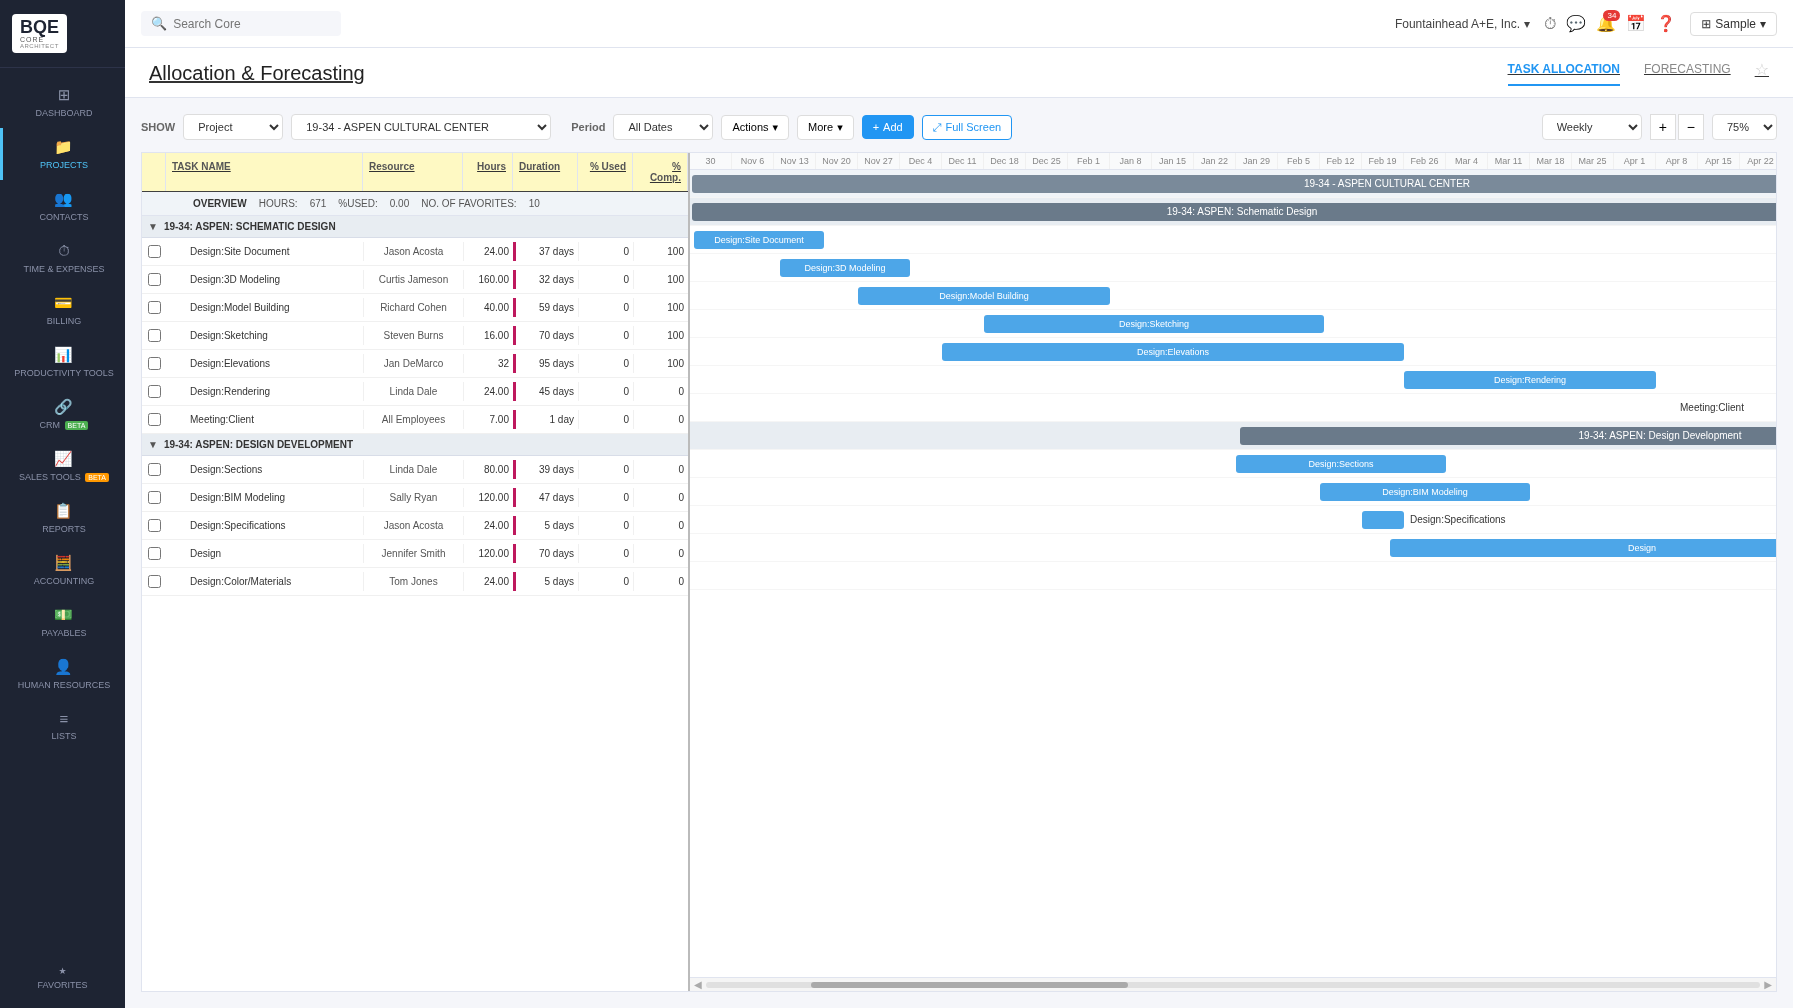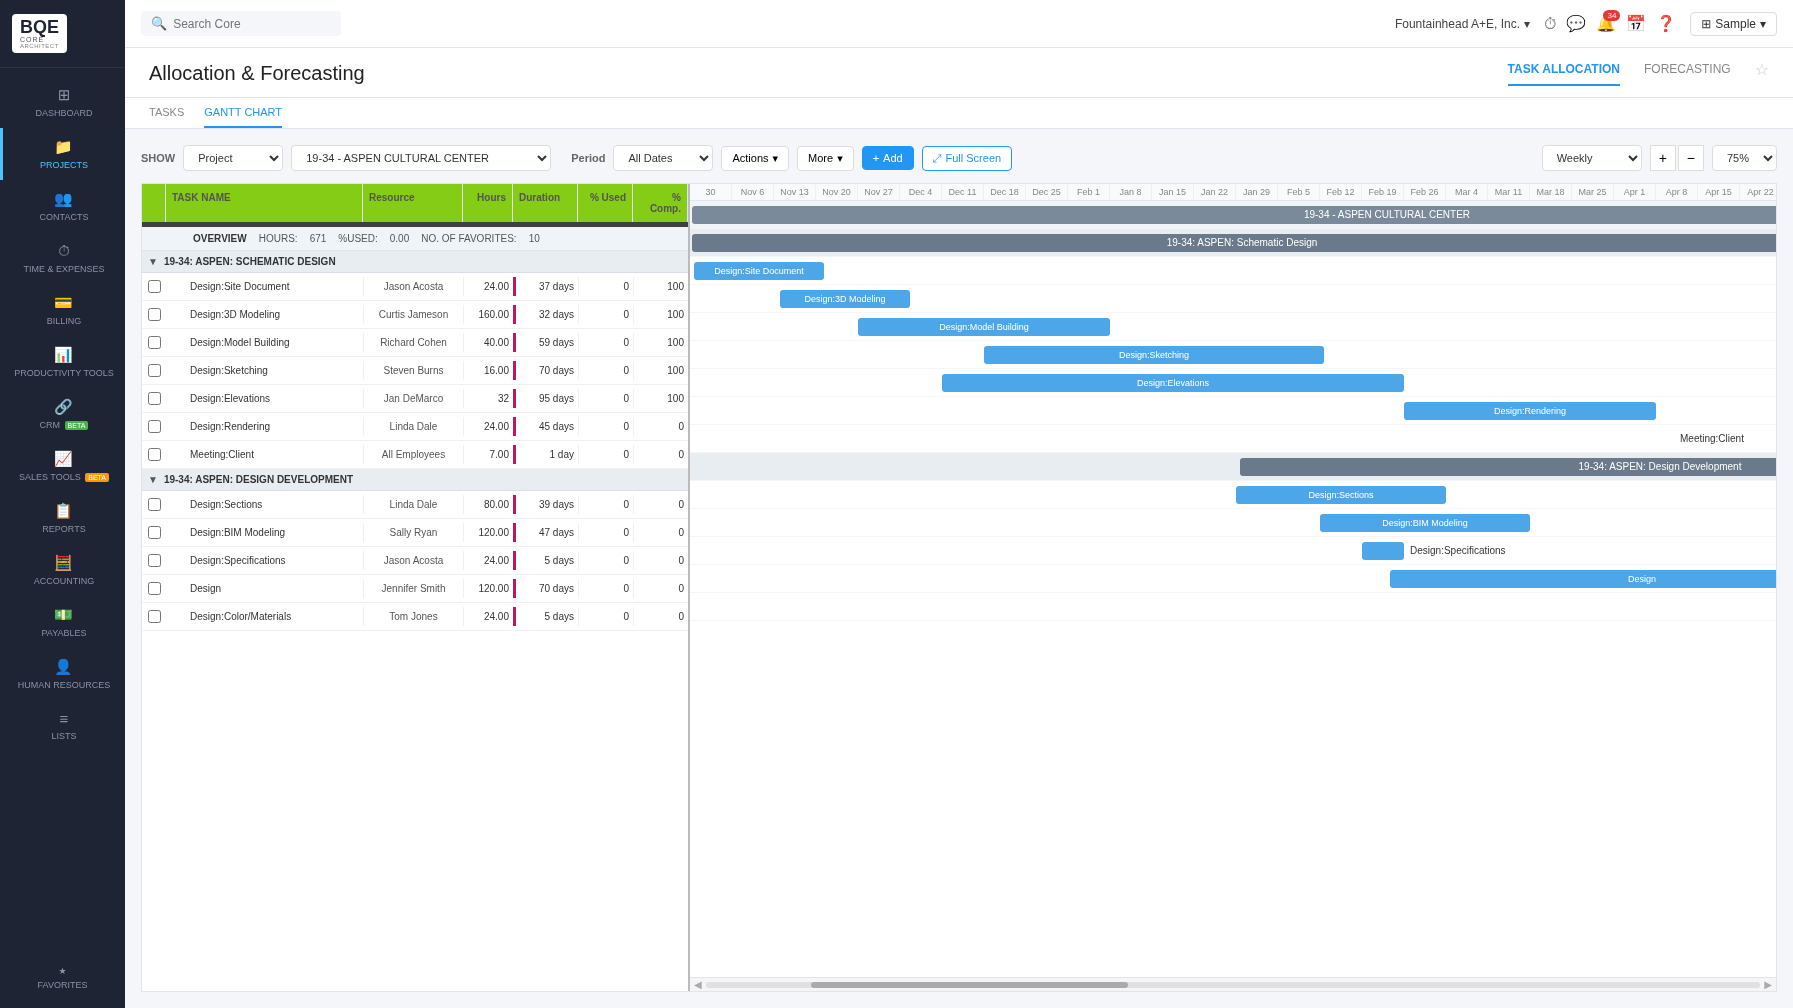--- a/index.html
+++ b/index.html
@@ -27,21 +27,21 @@
     .search-box input { border: none; background: transparent; font-size: 12px; color: #555; outline: none; width: 140px; }
     .topbar-right { margin-left: auto; display: flex; align-items: center; gap: 14px; }
     .company-selector { display: flex; align-items: center; gap: 4px; font-size: 12px; color: #444; cursor: pointer; }
     .topbar-icons { display: flex; align-items: center; gap: 10px; }
     .topbar-icon { font-size: 16px; color: #666; cursor: pointer; position: relative; }
     .badge { position: absolute; top: -4px; right: -4px; background: #e53935; color: #fff; font-size: 8px; border-radius: 8px; padding: 1px 4px; }
     .sample-btn { display: flex; align-items: center; gap: 4px; background: #fff; border: 1px solid #ddd; border-radius: 4px; padding: 4px 10px; font-size: 12px; cursor: pointer; }
 
     
     .page-header { background: #fff; padding: 12px 24px 0; border-bottom: 1px solid #e0e4ef; flex-shrink: 0; }
-    .page-header-top { display: flex; align-items: center; justify-content: space-between; margin-bottom: 10px; }
+    .page-header-top { display: flex; align-items: center; justify-content: space-between; margin-bottom: 10px; text-decoration: underline; }
     .page-title { font-size: 20px; font-weight: 400; color: #222; }
     .page-tabs { display: flex; align-items: center; gap: 24px; }
     .page-tab { font-size: 12px; color: #888; padding-bottom: 8px; cursor: pointer; border-bottom: 2px solid transparent; }
     .page-tab.active { color: #2196f3; border-bottom-color: #2196f3; font-weight: 600; }
     .star-btn { font-size: 16px; color: #ccc; cursor: pointer; padding-bottom: 8px; }
 
     
     .sub-tabs { background: #fff; padding: 0 24px; display: flex; gap: 20px; border-bottom: 1px solid #e0e4ef; flex-shrink: 0; }
     .sub-tab { font-size: 11px; color: #888; padding: 8px 0; cursor: pointer; border-bottom: 2px solid transparent; }
     .sub-tab.active { color: #2196f3; border-bottom-color: #2196f3; }
@@ -58,21 +58,21 @@
     .toolbar-btn { border: 1px solid #ddd; border-radius: 4px; padding: 5px 10px; font-size: 11px; background: #fff; cursor: pointer; display: flex; align-items: center; gap: 4px; justify-content: center; }
     .toolbar-btn.primary { background: #2196f3; color: #fff; border-color: #2196f3; }
     .zoom-controls { display: flex; align-items: center; gap: 2px; }
     .zoom-btn { border: 1px solid #ddd; background: #fff; padding: 4px 8px; cursor: pointer; font-size: 14px; }
 
     
     .gantt-wrapper { flex: 1; display: flex; border: 1px solid #e0e4ef; background: #fff; overflow: hidden; }
 
     
     .left-panel { width: 548px; flex-shrink: 0; display: flex; flex-direction: column; border-right: 2px solid #bbb; overflow: hidden; }
-    .left-panel-header { display: flex; border-bottom: 5px solid #404040; background: #84cc16; }
+    .left-panel-header { display: flex; border-bottom: 1px solid #404040; background: #fef9c3; text-decoration: underline; }
     .lph-cell { padding: 8px 6px; font-size: 10px; font-weight: 700; color: #555; border-right: 1px solid #e0e4ef; }
     .lph-task { flex: 1; }
     .lph-resource { width: 100px; }
     .lph-hours { width: 50px; text-align: right; }
     .lph-duration { width: 65px; text-align: left; }
     .lph-used { width: 55px; text-align: right; }
     .lph-comp { width: 55px; text-align: right; }
 
     
     .overview-row { background: #f0f4f8; padding: 6px 10px; font-size: 10px; color: #555; border-bottom: 1px solid #e0e4ef; display: flex; align-items: center; gap: 12px; }
@@ -225,24 +225,20 @@
     <div class="page-header-top">
       <h1 class="page-title">Allocation &amp; Forecasting</h1>
       <div class="page-tabs">
         <span class="page-tab active">TASK ALLOCATION</span>
         <span class="page-tab">FORECASTING</span>
         <span class="star-btn">☆</span>
       </div>
     </div>
   </div>
 
-  <div class="sub-tabs">
-    <span class="sub-tab">TASKS</span>
-    <span class="sub-tab active">GANTT CHART</span>
-  </div>
 
   <div class="content">
 
     <div class="toolbar">
       <span class="toolbar-label">SHOW</span>
       <select class="toolbar-select">
         <option>Project</option>
       </select>
       <select class="toolbar-select" style="min-width:260px">
         <option>19-34 - ASPEN CULTURAL CENTER</option>

